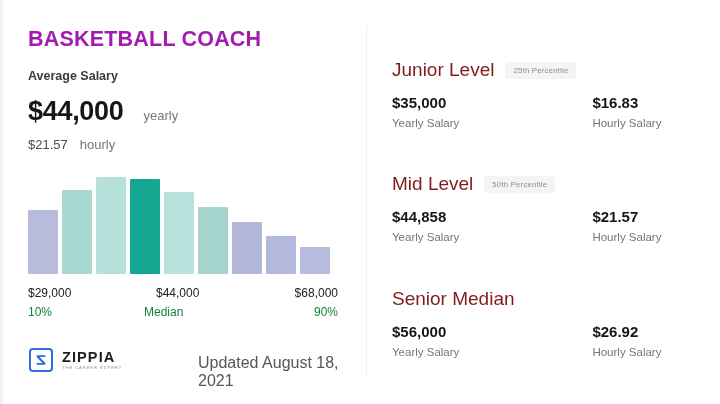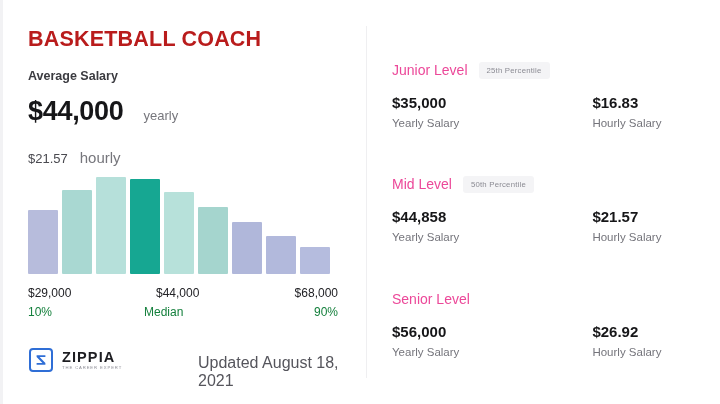--- a/index.html
+++ b/index.html
@@ -37,21 +37,21 @@
     left: 366px; top: 26px;
     width: 1px; height: 352px;
     background: #efeff1;
   }
   #page-title {
     position: absolute;
     left: 28px; top: 27px;
     font-size: 21.5px;
     font-weight: bold;
     letter-spacing: 0.2px;
-    color: #b91c1c;
+    color: #a21caf;
     white-space: nowrap;
   }
   #avg-salary-label {
     position: absolute;
     left: 28px; top: 69px;
     font-size: 12.5px;
     font-weight: bold;
     color: #3b3b40;
   }
   #avg-yearly-row {
@@ -76,23 +76,22 @@
     left: 28px; top: 137px;
     display: flex;
     align-items: baseline;
   }
   #avg-hourly-value {
     font-size: 13px;
     color: #4a4a50;
   }
   #avg-hourly-unit {
     margin-left: 12px;
-    font-size: 15px;
+    font-size: 13px;
     color: #76767c;
-    margin-top: 12px;
   }
 
   
   #chart {
     position: absolute;
     left: 28px; top: 168px;
     width: 310px; height: 106px;
   }
   .bar {
     position: absolute;
@@ -177,22 +176,22 @@
   #level-block-0 { top: 60px; }
   #level-block-1 { top: 174px; }
   #level-block-2 { top: 289px; }
 
   .level-head {
     display: flex;
     align-items: center;
     height: 20px;
   }
   .level-name {
-    font-size: 14px;
-    color: #ec4899;
+    font-size: 19px;
+    color: #7f1d1d;
   }
   .level-badge {
     margin-left: 11px;
     background: #f4f4f6;
     color: #8b8b93;
     font-size: 7.8px;
     letter-spacing: 0.2px;
     padding: 4px 8px;
     border-radius: 3px;
     white-space: nowrap;
@@ -305,21 +304,21 @@
         </div>
         <div class="figure-col-hourly">
           <div class="figure-value">$21.57</div>
           <div class="figure-caption">Hourly Salary</div>
         </div>
       </div>
     </div>
 
     <div class="level-block" id="level-block-2">
       <div class="level-head">
-        <span class="level-name">Senior Level</span>
+        <span class="level-name">Senior Median</span>
       </div>
       <div class="level-figures">
         <div class="figure-col-yearly">
           <div class="figure-value">$56,000</div>
           <div class="figure-caption">Yearly Salary</div>
         </div>
         <div class="figure-col-hourly">
           <div class="figure-value">$26.92</div>
           <div class="figure-caption">Hourly Salary</div>
         </div>

